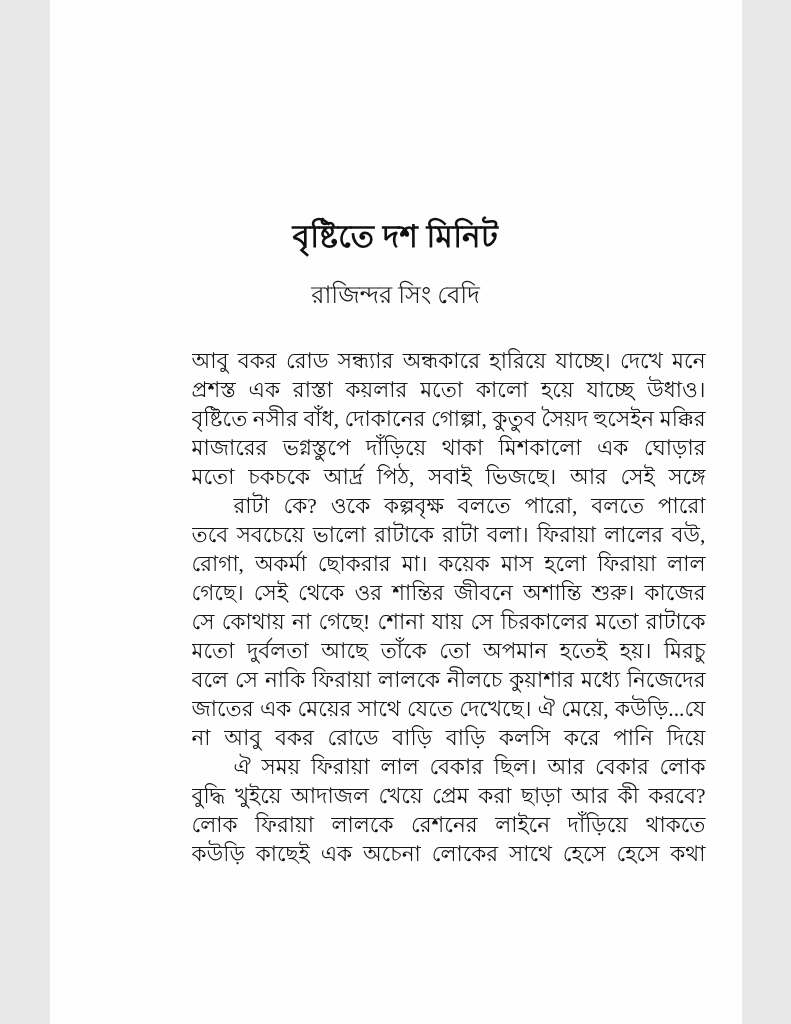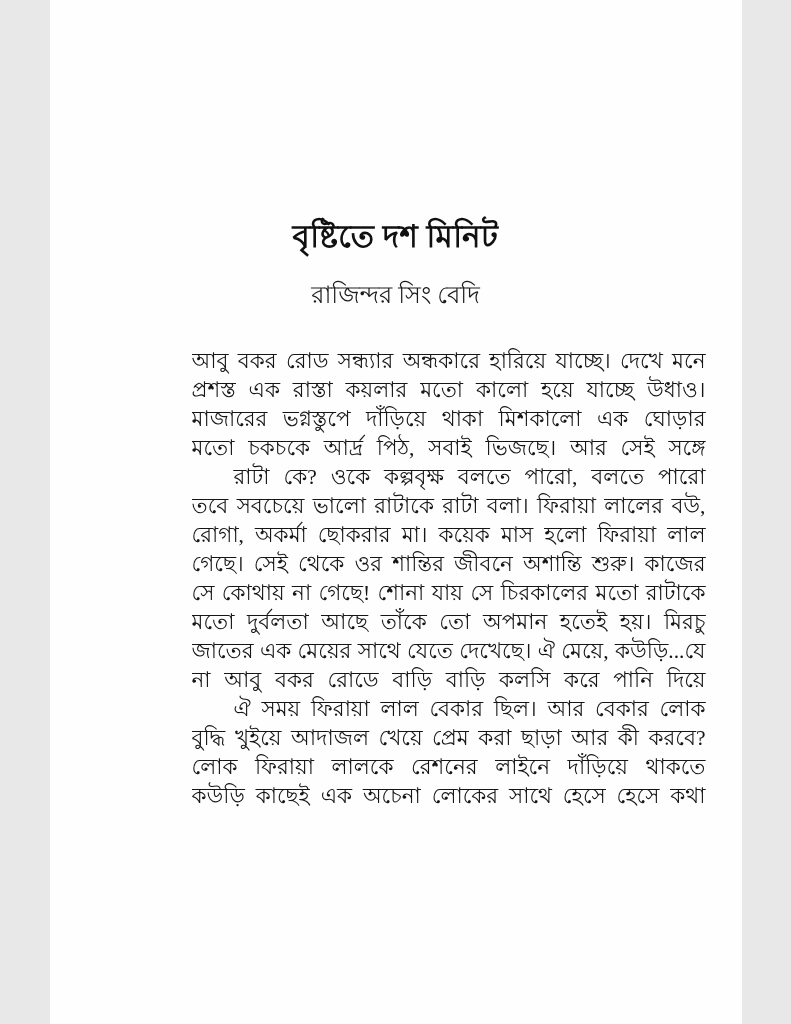--- a/index.html
+++ b/index.html
@@ -71,31 +71,33 @@
 
   <h1 class="title">বৃষ্টিতে দশ মিনিট</h1>
 
   <div class="author">রাজিন্দর সিং বেদি</div>
 
   <div class="body-text">
 
     <div class="para">
       <div class="line">আবু বকর রোড সন্ধ্যার অন্ধকারে হারিয়ে যাচ্ছে। দেখে মনে হচ্ছে</div>
       <div class="line">প্রশস্ত এক রাস্তা কয়লার মতো কালো হয়ে যাচ্ছে উধাও। মুষলধারে</div>
+      <div class="line">বৃষ্টিতে নসীর বাঁধ, দোকানের গোল্পা, কুতুব সৈয়দ হুসেইন মক্কির</div>
       <div class="line">মাজারের ভগ্নস্তুপে দাঁড়িয়ে থাকা মিশকালো এক ঘোড়ার সাটিনের</div>
       <div class="line">মতো চকচকে আর্দ্র পিঠ, সবাই ভিজছে। আর সেই সঙ্গে ভিজছে রাটা।</div>
     </div>
 
     <div class="para">
       <div class="line indent">রাটা কে? ওকে কল্পবৃক্ষ বলতে পারো, বলতে পারো কামধেনু।</div>
       <div class="line">তবে সবচেয়ে ভালো রাটাকে রাটা বলা। ফিরায়া লালের বউ, এক</div>
       <div class="line">রোগা, অকর্মা ছোকরার মা। কয়েক মাস হলো ফিরায়া লাল কাজ</div>
       <div class="line">গেছে। সেই থেকে ওর শান্তির জীবনে অশান্তি শুরু। কাজের খোঁজে</div>
       <div class="line">সে কোথায় না গেছে! শোনা যায় সে চিরকালের মতো রাটাকে ছেড়ে</div>
       <div class="line">মতো দুর্বলতা আছে তাঁকে তো অপমান হতেই হয়। মিরচু তেজাবি</div>
+      <div class="line">বলে সে নাকি ফিরায়া লালকে নীলচে কুয়াশার মধ্যে নিজেদের</div>
       <div class="line">জাতের এক মেয়ের সাথে যেতে দেখেছে। ঐ মেয়ে, কউড়ি...যে কি</div>
       <div class="line">না আবু বকর রোডে বাড়ি বাড়ি কলসি করে পানি দিয়ে আসতো।</div>
     </div>
 
     <div class="para">
       <div class="line indent">ঐ সময় ফিরায়া লাল বেকার ছিল। আর বেকার লোক বোধ-</div>
       <div class="line">বুদ্ধি খুইয়ে আদাজল খেয়ে প্রেম করা ছাড়া আর কী করবে? কিছু</div>
       <div class="line">লোক ফিরায়া লালকে রেশনের লাইনে দাঁড়িয়ে থাকতে দেখেছে।</div>
       <div class="line">কউড়ি কাছেই এক অচেনা লোকের সাথে হেসে হেসে কথা বলছিল।</div>
     </div>

